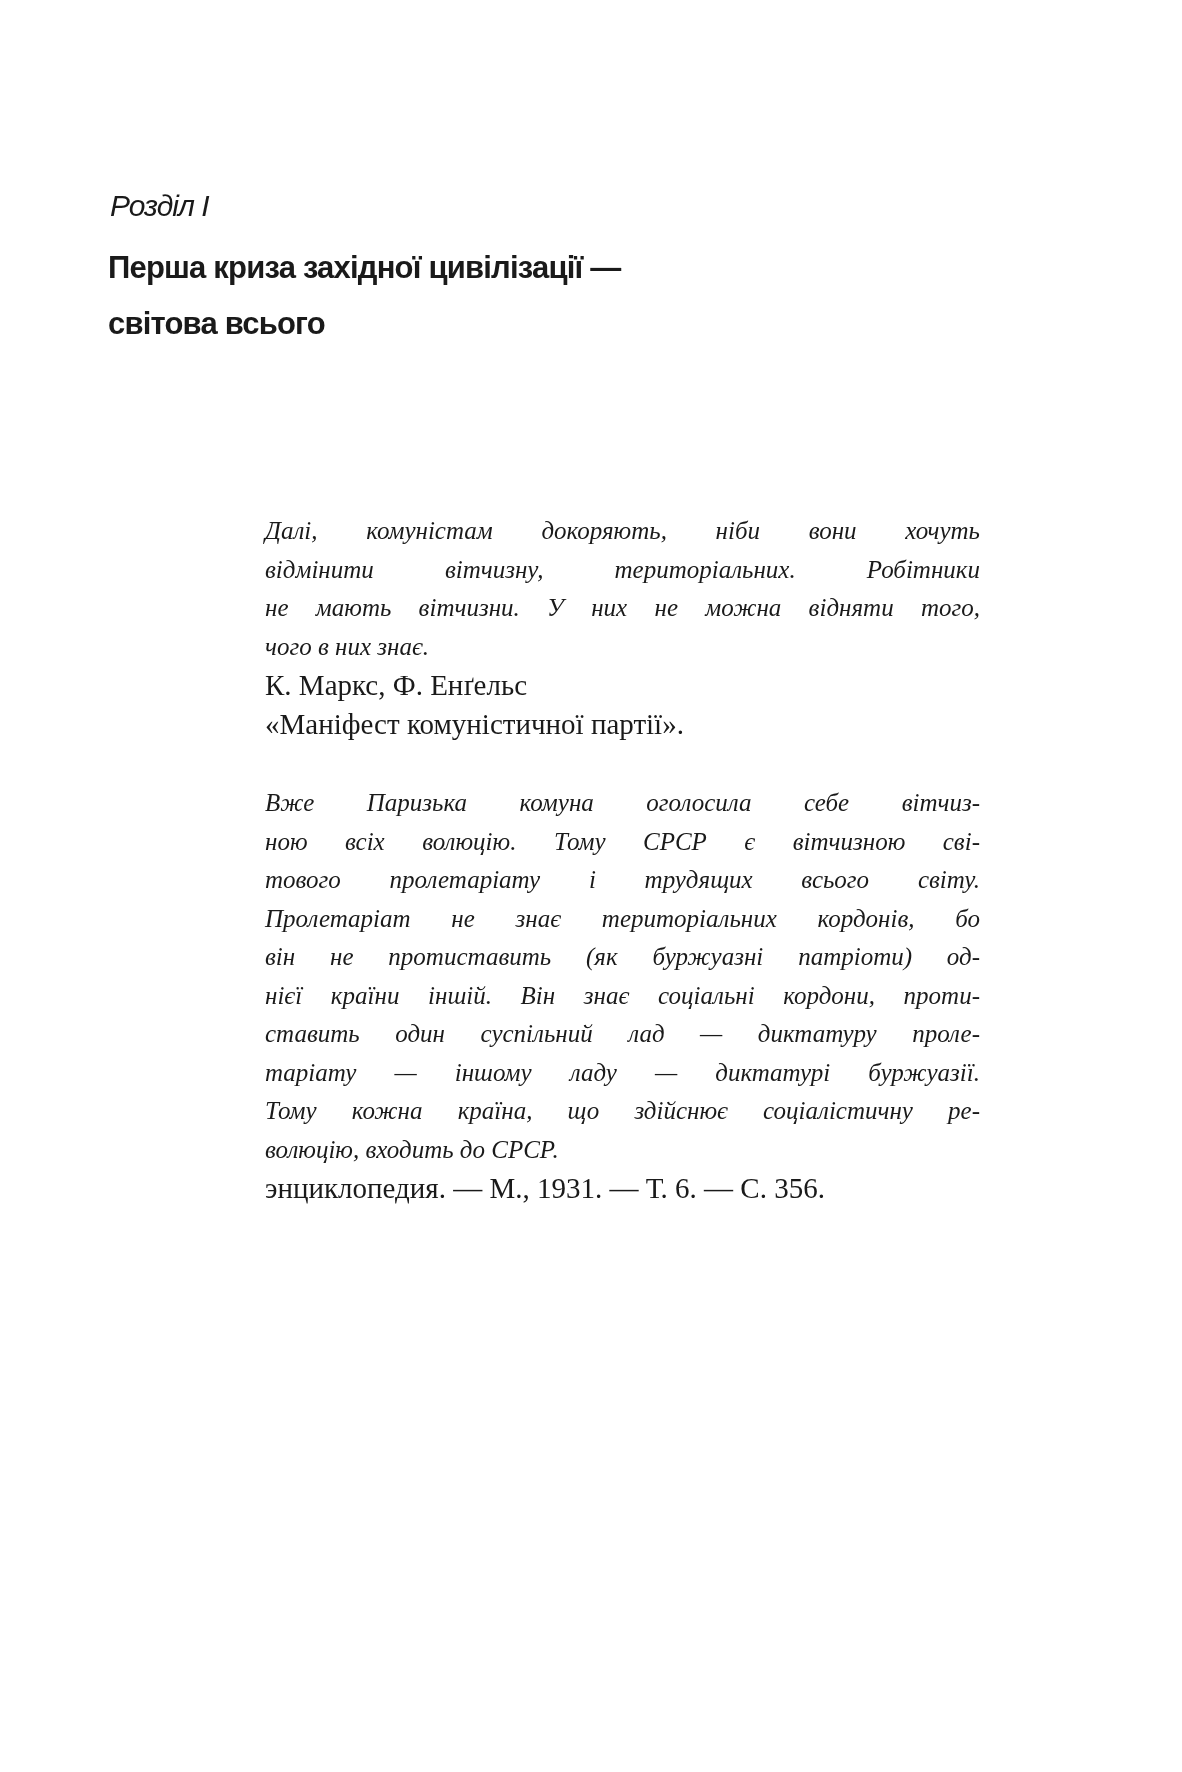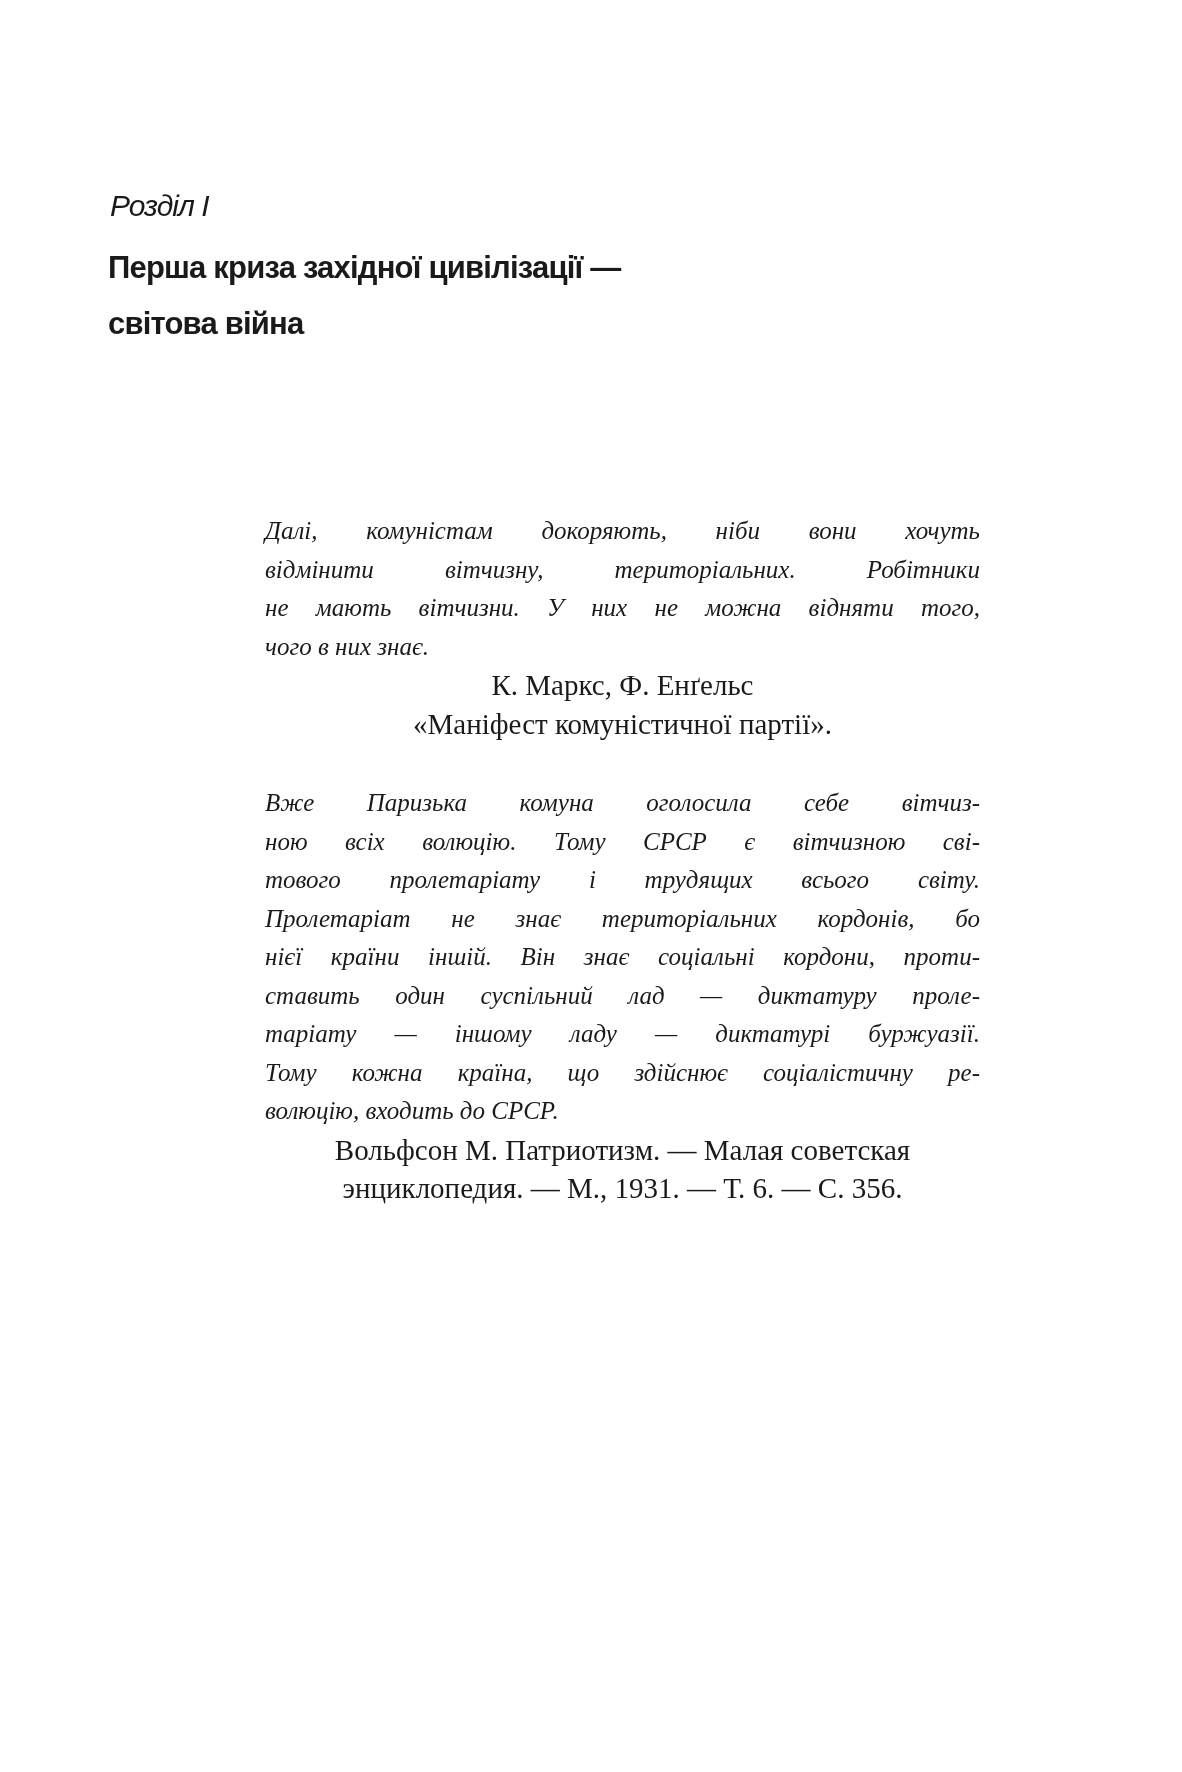--- a/index.html
+++ b/index.html
@@ -74,36 +74,36 @@
       text-align-last: left;
     }
     .attr-line {
       display: block;
       font-family: "Liberation Serif", serif;
       font-style: normal;
       font-size: 29px;
       line-height: 38.5px;
       height: 38.5px;
       white-space: nowrap;
-      text-align: center;
+      text-align: left;
       color: #1a1a1a;
     }
     #epigraph-1 { top: 512px; }
     #epigraph-2 { top: 784px; }
   </style>
 </head>
 <body>
 
 <div class="page">
 
   <div class="chapter-label">Розділ І</div>
 
   <h1 class="chapter-title">
     <span class="line">Перша криза західної цивілізації —</span>
-    <span class="line">світова війна</span>
+    <span class="line">світова всього</span>
   </h1>
 
   <div class="epigraph" id="epigraph-1">
     <div class="quote">
       <span class="quote-line" style="word-spacing: 0px;">Далі, комуністам докоряють, ніби вони хочуть</span>
       <span class="quote-line" style="word-spacing: 0px;">відмінити вітчизну, територіальних. Робітники</span>
       <span class="quote-line" style="word-spacing: 0px;">не мають вітчизни. У них не можна відняти того,</span>
       <span class="quote-line last">чого в них знає.</span>
     </div>
     <div class="attribution">
@@ -111,25 +111,25 @@
       <span class="attr-line">«Маніфест комуністичної партії».</span>
     </div>
   </div>
 
   <div class="epigraph" id="epigraph-2">
     <div class="quote">
       <span class="quote-line" style="word-spacing: 0px;">Вже Паризька комуна оголосила себе вітчиз-</span>
       <span class="quote-line" style="word-spacing: 0px;">ною всіх волюцію. Тому СРСР є вітчизною сві-</span>
       <span class="quote-line" style="word-spacing: 0px;">тового пролетаріату і трудящих всього світу.</span>
       <span class="quote-line" style="word-spacing: 0px;">Пролетаріат не знає територіальних кордонів, бо</span>
+      <span class="quote-line" style="word-spacing: 0px;">він не протиставить (як буржуазні патріоти) од-</span>
       <span class="quote-line" style="word-spacing: 0px;">нієї країни іншій. Він знає соціальні кордони, проти-</span>
       <span class="quote-line" style="word-spacing: 0px;">ставить один суспільний лад — диктатуру проле-</span>
       <span class="quote-line" style="word-spacing: 0px;">таріату — іншому ладу — диктатурі буржуазії.</span>
       <span class="quote-line" style="word-spacing: 0px;">Тому кожна країна, що здійснює соціалістичну ре-</span>
       <span class="quote-line last">волюцію, входить до СРСР.</span>
     </div>
     <div class="attribution">
-      <span class="attr-line">Вольфсон М. Патриотизм. — Малая советская</span>
       <span class="attr-line">энциклопедия. — М., 1931. — Т. 6. — С. 356.</span>
     </div>
   </div>
 
 </div>
 
 </body></html>

